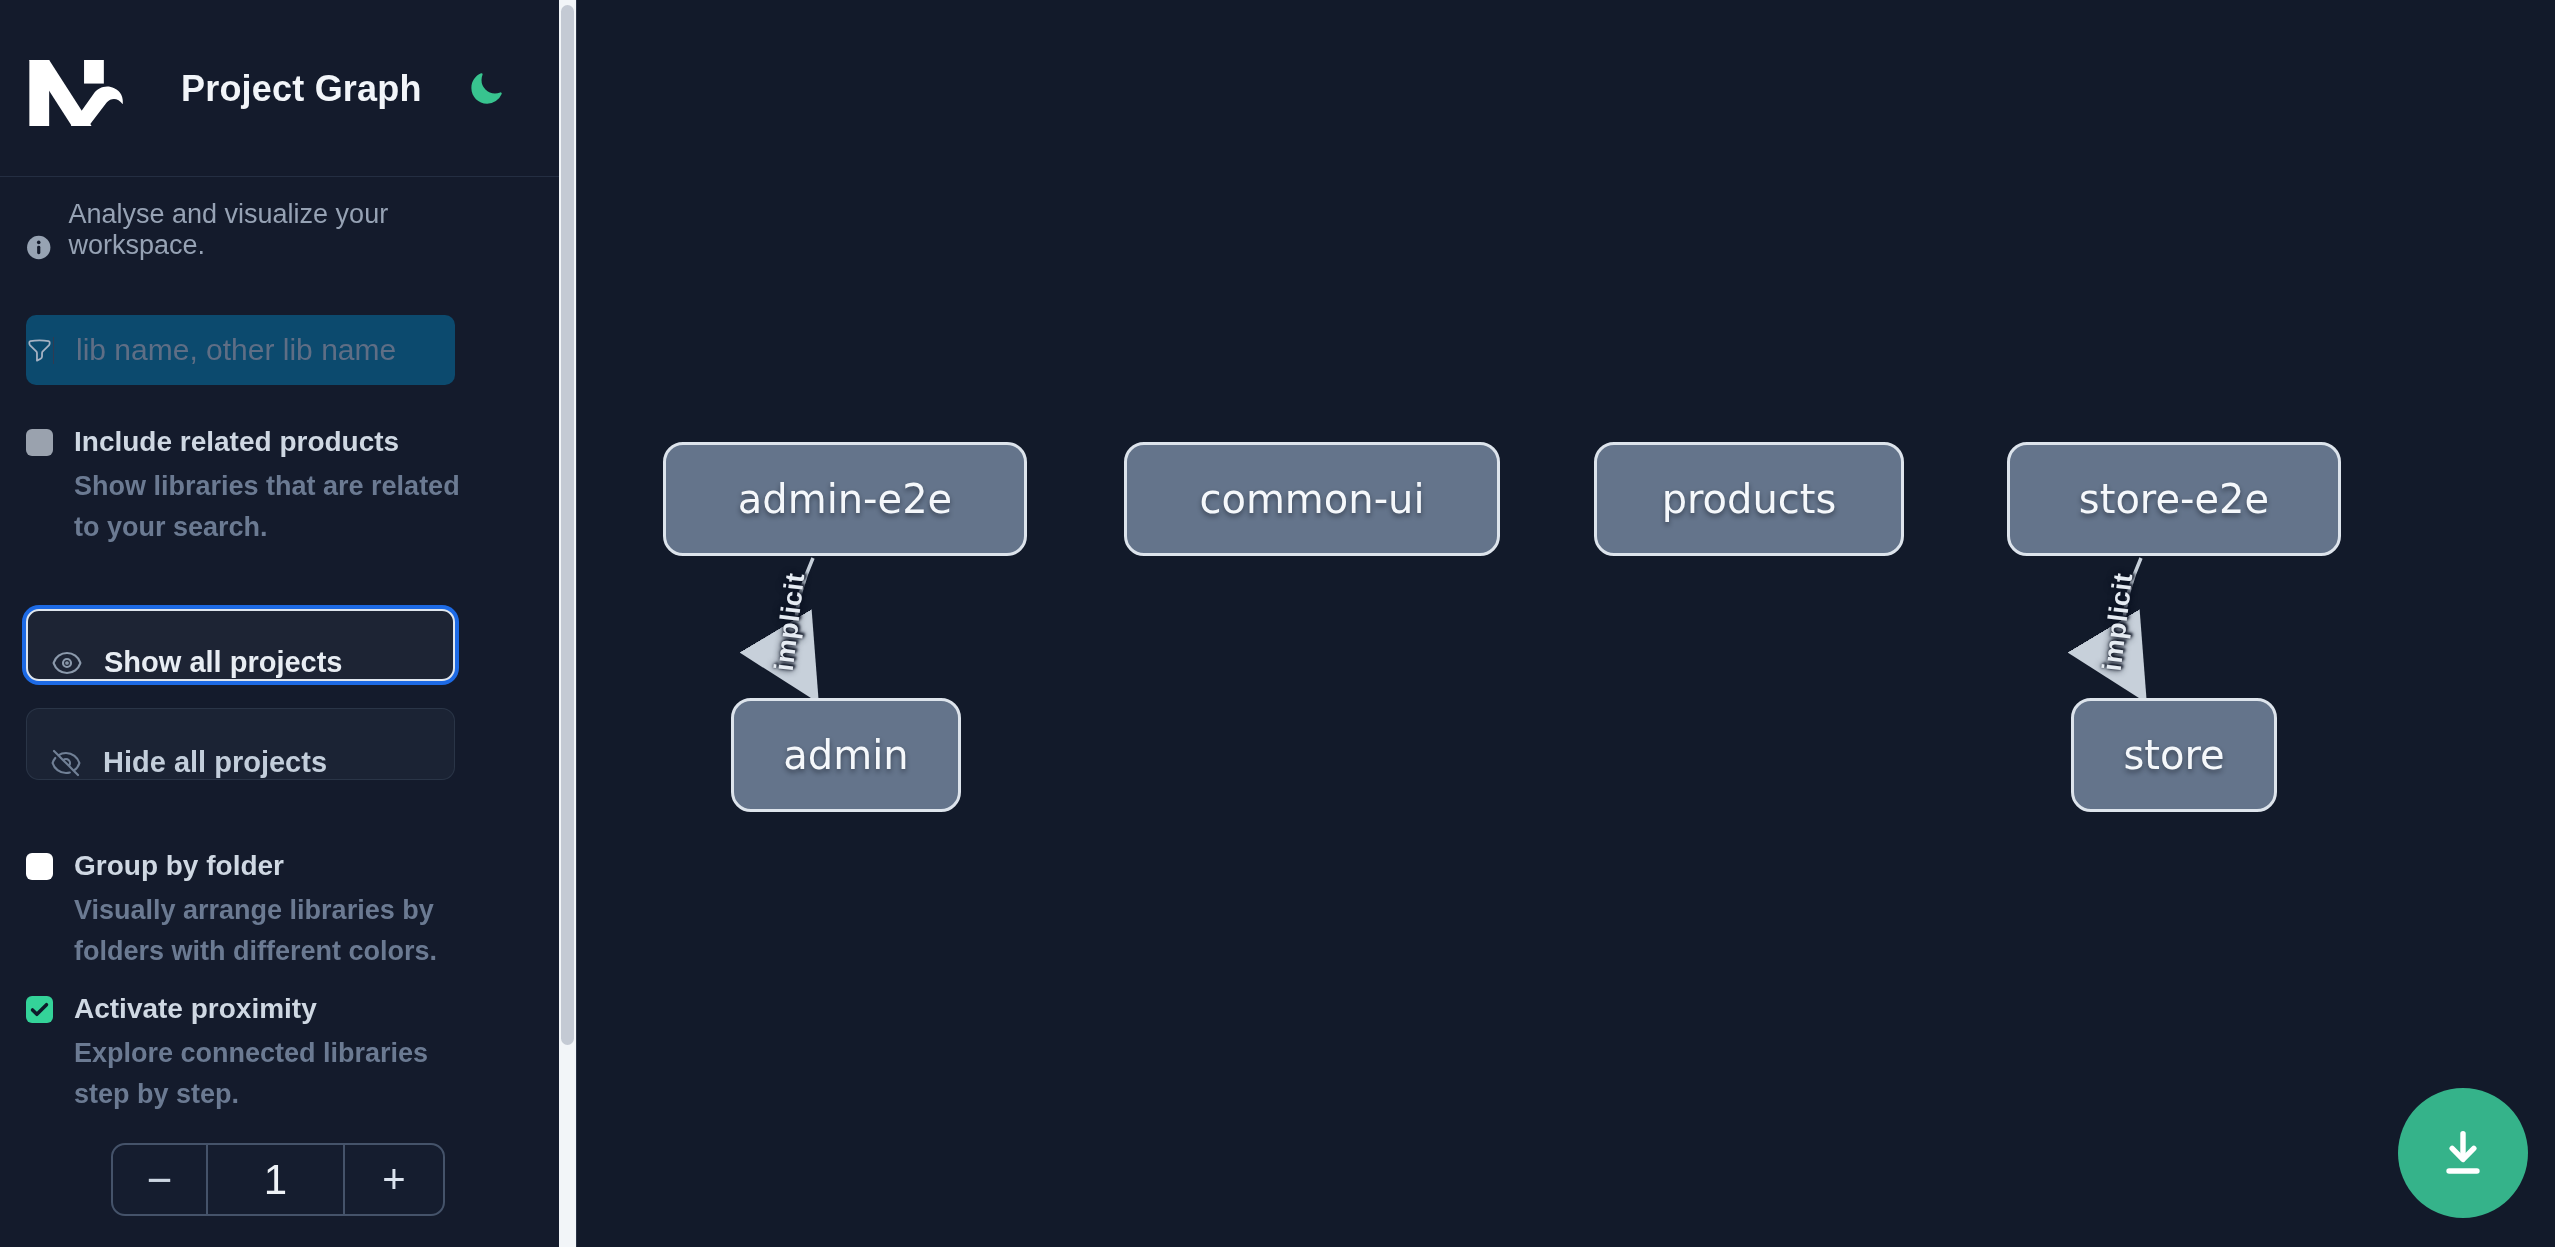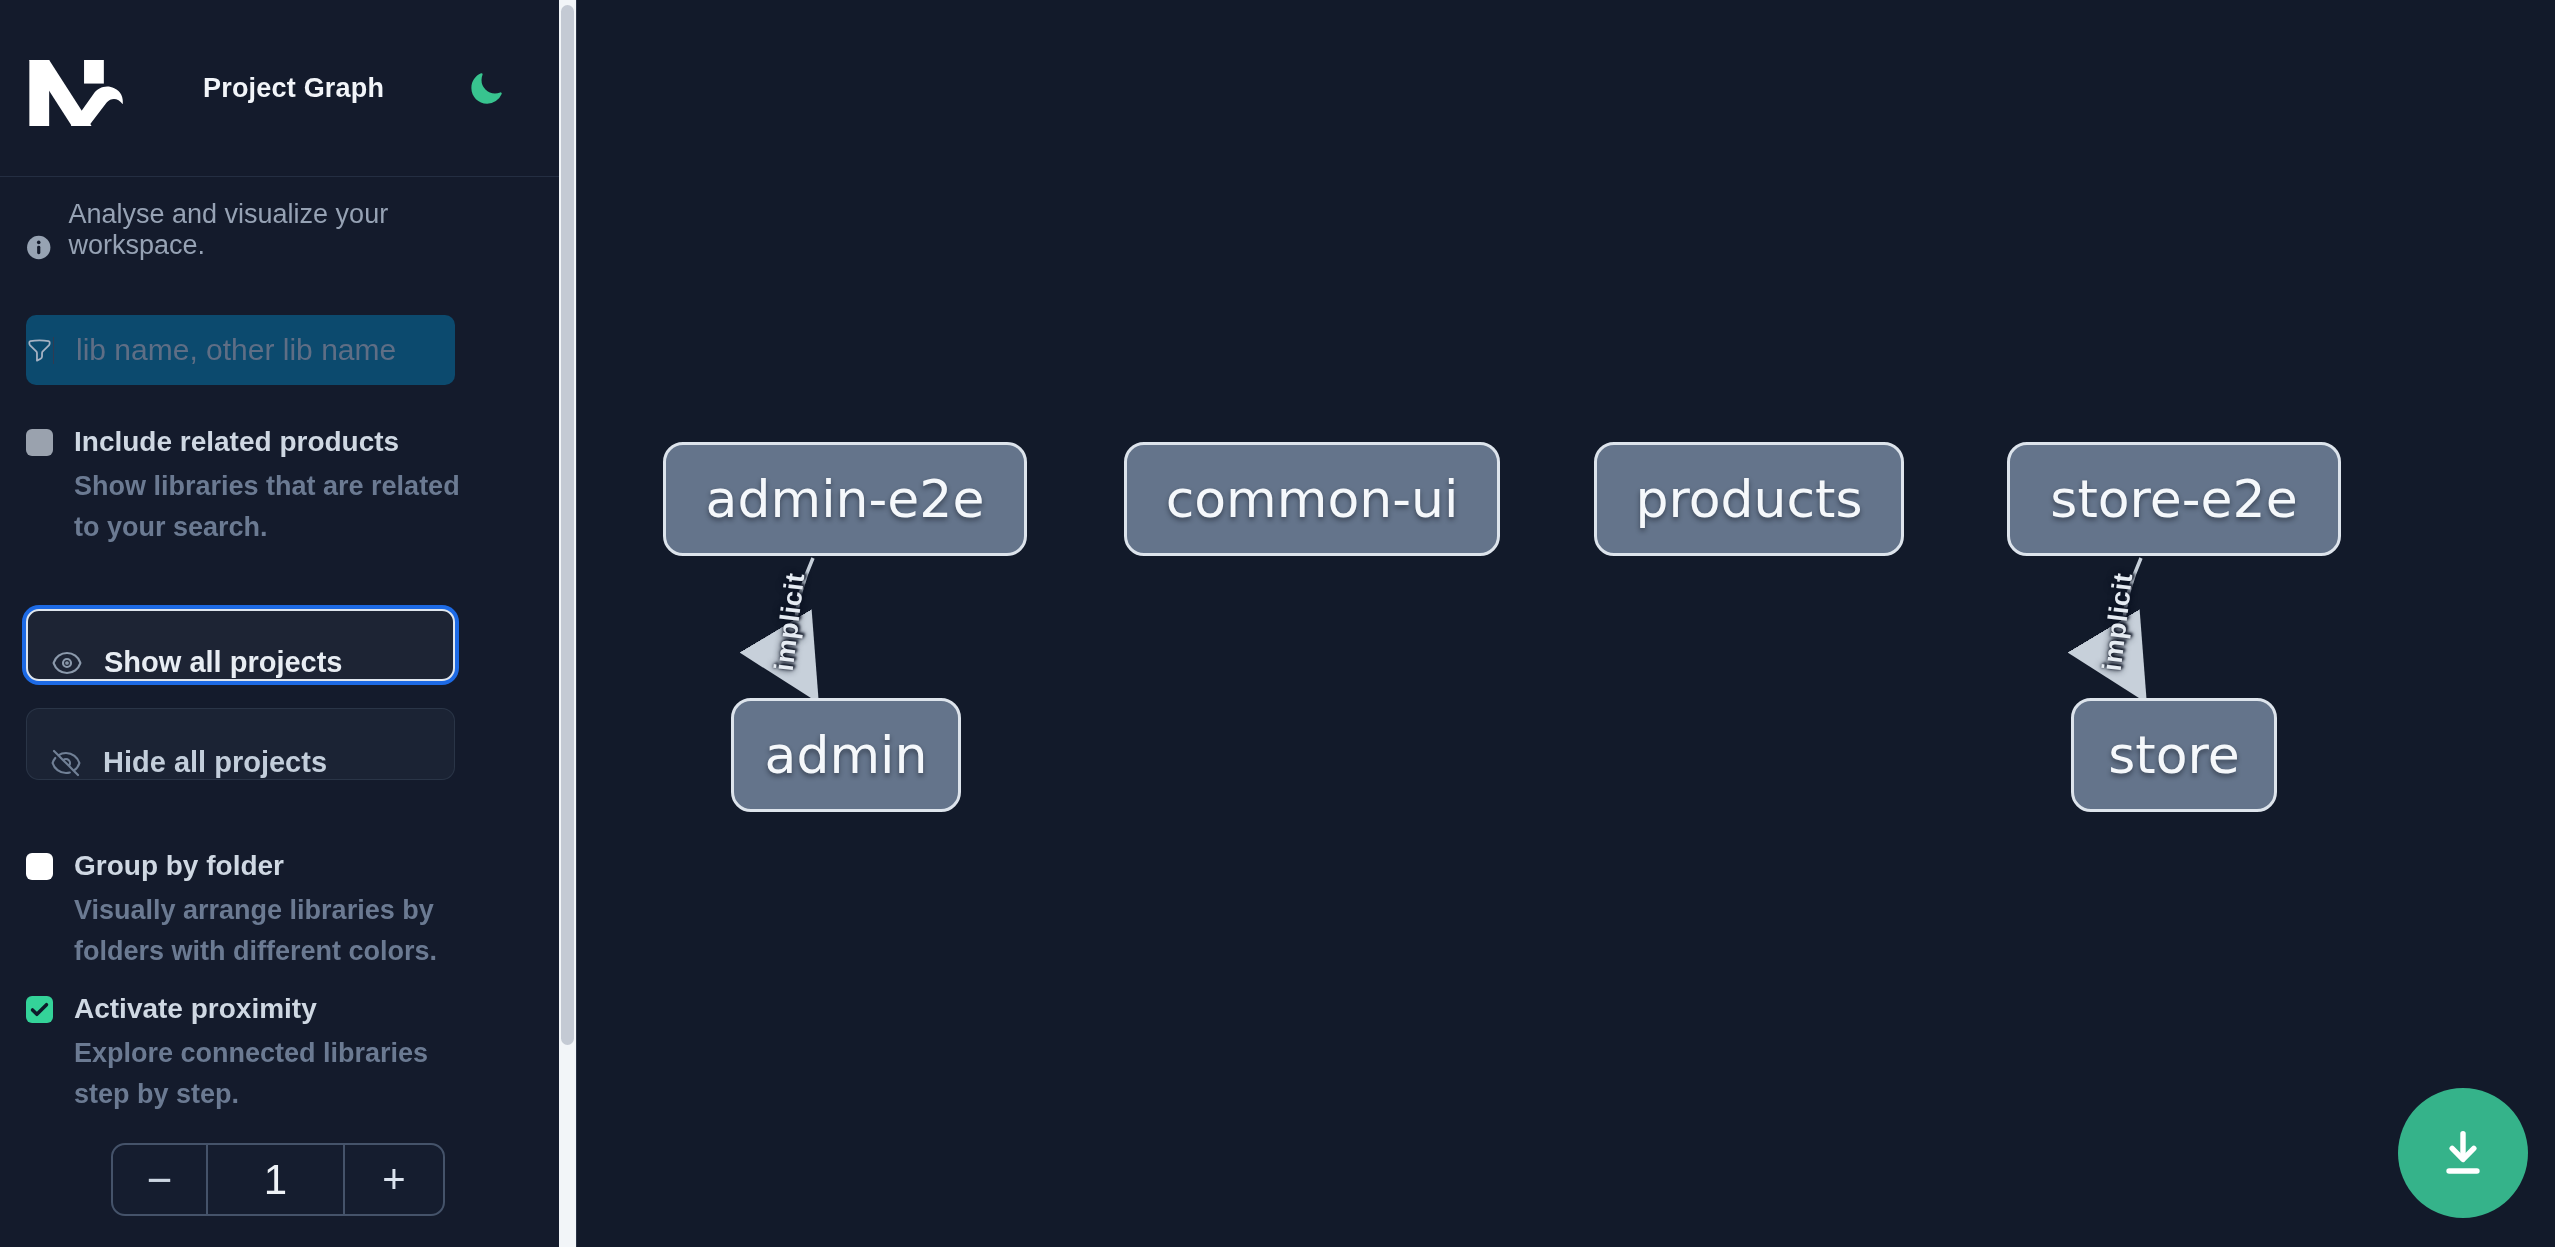--- a/index.html
+++ b/index.html
@@ -13,21 +13,21 @@
     position:absolute; left:0; top:0; width:577px; height:1247px;
     background:#141b2c; border-right:1px solid #2a3345;
   }
   .sidebar-header {
     position:absolute; left:0; top:0; width:560px; height:177px;
     border-bottom:1px solid #242e42;
   }
   .nx-logo { position:absolute; left:28px; top:60px; width:97px; height:66px; }
   .page-title {
     position:absolute; left:181px; top:0; height:177px; line-height:177px;
-    font-size:27px; font-weight:700; color:#f2f5f9; letter-spacing:0.2px;margin-left:22px;
+    font-size:36px; font-weight:700; color:#f2f5f9; letter-spacing:0.2px;
   }
   .dark-toggle {
     position:absolute; left:466px; top:70px; width:40px; height:40px;
     background:none; border:none; cursor:pointer;
   }
   .info-row {
     position:absolute; left:26px; top:199px; width:480px;
     display:flex; align-items:flex-end; gap:17px;
   }
   .info-text { font-size:27px; font-weight:500; color:#96a2b4; }
@@ -85,21 +85,21 @@
     position:absolute; left:2px; top:5px; width:13px; height:1040px;
     background:#c4cad4; border-radius:7px;
   }
   
   .canvas { position:absolute; left:577px; top:0; width:1978px; height:1247px; background:#121a2a; }
   .edges { position:absolute; left:0; top:0; }
   .gnode {
     position:absolute; height:114px; border-radius:20px;
     background:#64748b; border:3px solid #dde4ec;
     display:flex; align-items:center; justify-content:center;
-    color:#f5f8fb; font-family:"DejaVu Sans", sans-serif; font-size:52px;
+    color:#f5f8fb; font-family:"DejaVu Sans", sans-serif; font-size:40px;
     text-shadow:0 3px 5px rgba(10,15,25,.45); cursor:pointer;
   }
   .edge-label {
     position:absolute; transform:translate(-50%,-50%) rotate(-83deg);
     font-size:27px; font-weight:700; color:#e5ebf2; letter-spacing:.5px;
     text-shadow:0 0 7px #0d1424, 0 0 3px #0d1424, 2px 2px 3px #0d1424;
     white-space:nowrap;
   }
   .fab {
     position:absolute; left:1821px; top:1088px; width:130px; height:130px;

